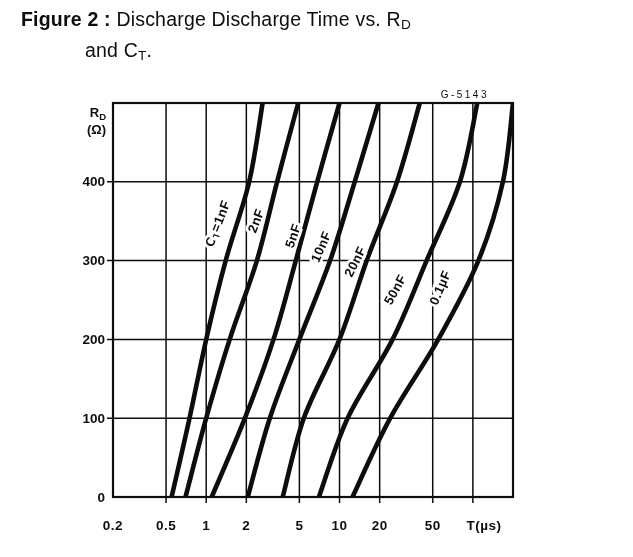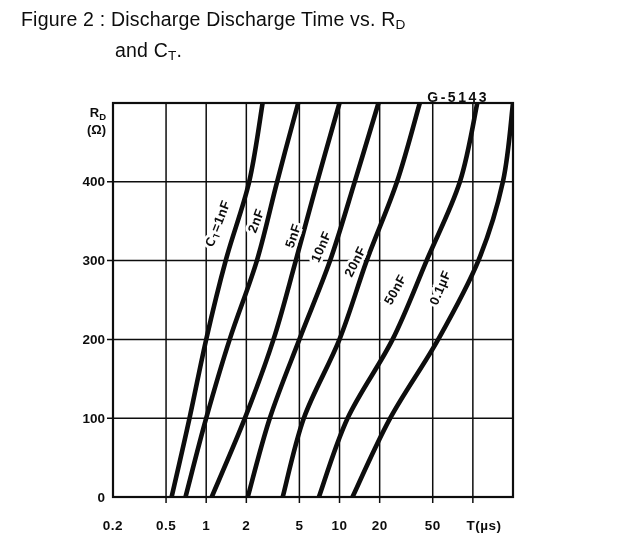--- a/index.html
+++ b/index.html
@@ -5,26 +5,26 @@
   html,body{margin:0;padding:0;}
   body{
     width:633px;height:557px;position:relative;overflow:hidden;
     background:#ffffff;color:#0d0d0d;
     font-family:"Liberation Sans", sans-serif;
   }
   .fig-title{
     position:absolute;left:21px;top:5px;
     font-size:19.5px;line-height:29px;letter-spacing:.2px;white-space:nowrap;
   }
-  .fig-title .bold{font-weight:normal;}
+  .fig-title .bold{font-weight:bold;}
   .t-sub{font-size:70%;position:relative;top:.22em;}
-  .title-line2{margin-left:94px;}
+  .title-line2{margin-left:64px;}
   .gcode{
     position:absolute;top:89px;left:0;width:489px;text-align:right;
-    font-size:14px;font-weight:bold;letter-spacing:2.5px;white-space:nowrap;
+    font-size:10px;font-weight:normal;letter-spacing:2.5px;white-space:nowrap;
   }
   svg text{font-family:"Liberation Sans", sans-serif;}
 </style>
 </head>
 <body>
 
 
 
 <div class="fig-title">
   <div><span class="bold">Figure 2 :</span><span> Discharge Discharge Time vs. R</span><span class="t-sub">D</span></div>

